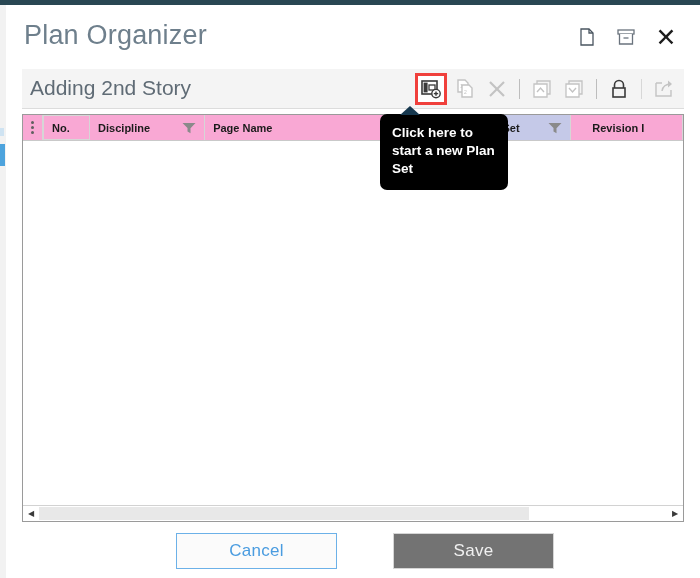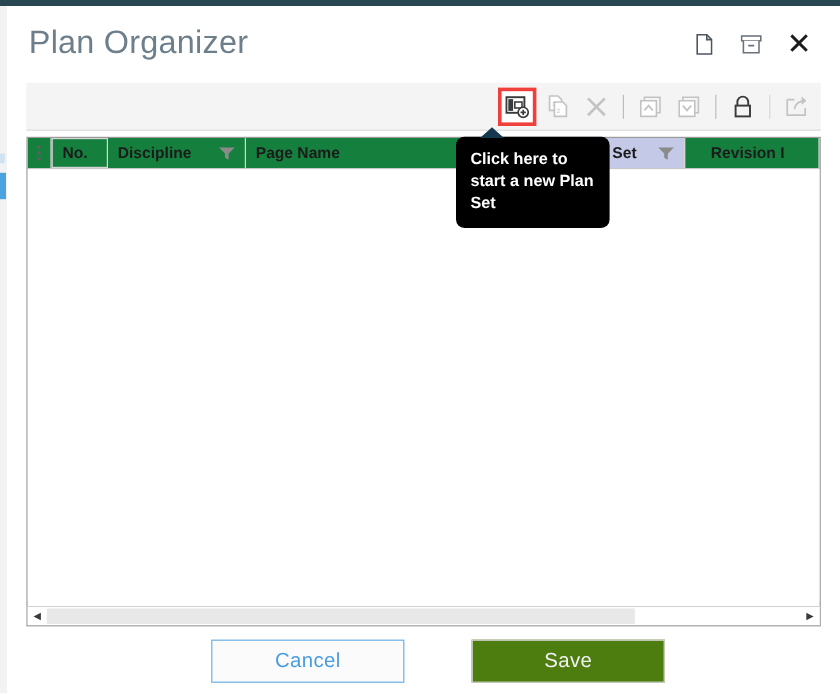--- a/index.html
+++ b/index.html
@@ -134,22 +134,22 @@
     width: 662px; height: 408px;
     border: 1px solid #9a9a9a;
     background: #ffffff;
     overflow: hidden;
   }
   .grid-header {
     display: flex;
     height: 26px;
     align-items: stretch;
     border-bottom: 1px solid #c9c9c9;
-    background: #15803d;
-    font-size: 13px;
+    background: #f9a8d4;
+    font-size: 11px;
     font-weight: bold;
     color: #1b1b1b;
   }
   .gh-menu {
     width: 22px;
     display: flex; align-items: center; justify-content: center;
     border-right: 1px solid #d6d6d6;
   }
   .dots { display: flex; flex-direction: column; gap: 2px; align-items: center; }
   .dots i { width: 3px; height: 3px; background: #5f5f5f; border-radius: 50%; display: block; }
@@ -248,21 +248,21 @@
     display: flex; align-items: center; justify-content: center;
     font-size: 17px;
     letter-spacing: 0.3px;
   }
   .btn.cancel {
     background: #fbfbfb;
     border: 1px solid #6cb1e8;
     color: #4a9ce0;
   }
   .btn.save {
-    background: #4d7c0f;
+    background: #737373;
     border: 1px solid #d6d6d6;
     color: #f0f0f0;
     margin-left: 36px;
   }
 
   svg { display: block; }
 </style>
 </head>
 <body>
 
@@ -290,20 +290,21 @@
             <rect x="1" y="1" width="16" height="4" fill="#ffffff" stroke="#6a737d" stroke-width="1.3"></rect>
             <path d="M2.5 5 v10 h13 v-10" fill="#ffffff" stroke="#6a737d" stroke-width="1.3"></path>
             <line x1="6.5" y1="9" x2="11.5" y2="9" stroke="#6a737d" stroke-width="1.3"></line>
           </svg>
         </div>
         <div class="hdr-icon close">✕</div>
       </div>
     </div>
 
     <div class="toolbar-band">
+      <div class="subtitle">Adding 2nd Story</div>
 
       <div class="toolbar">
 
         <div class="tb-btn highlight">
           <svg width="20" height="20" viewBox="0 0 20 20">
             <rect x="1" y="2" width="15" height="13" fill="none" stroke="#3a3a3a" stroke-width="1.6"></rect>
             <rect x="2.6" y="3.6" width="4" height="9.8" fill="#3a3a3a"></rect>
             <rect x="8" y="6" width="6" height="5" fill="none" stroke="#3a3a3a" stroke-width="1.3"></rect>
             <circle cx="15" cy="14.6" r="4.2" fill="#ffffff" stroke="#3a3a3a" stroke-width="1.4"></circle>
             <line x1="15" y1="12.4" x2="15" y2="16.8" stroke="#3a3a3a" stroke-width="1.4"></line>

